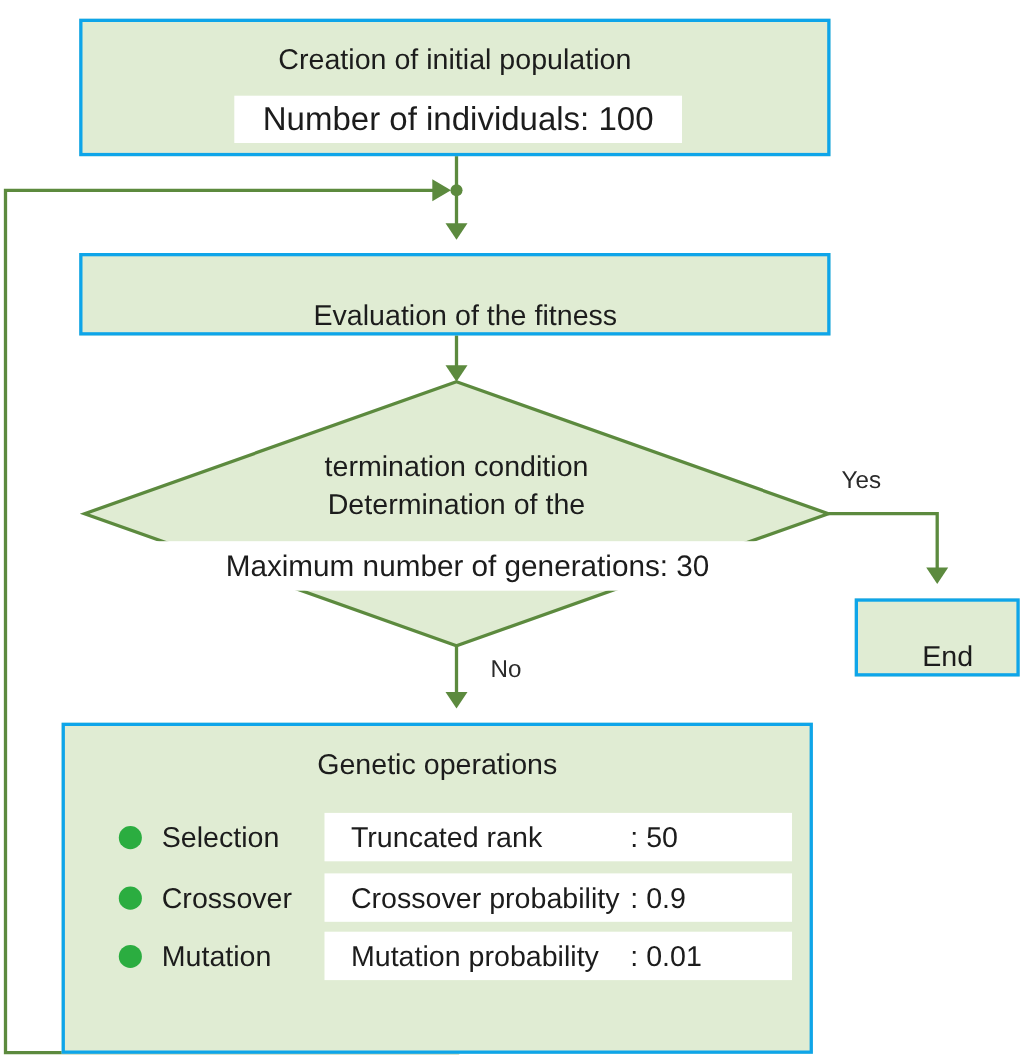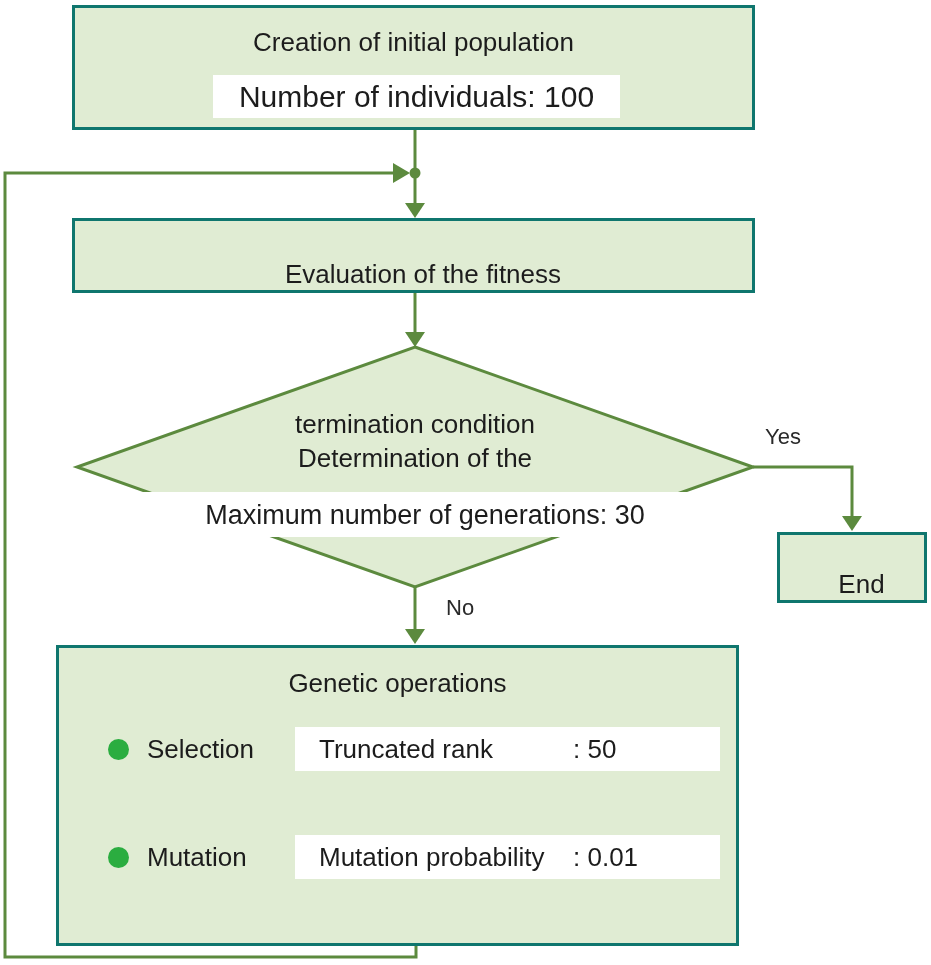--- a/index.html
+++ b/index.html
@@ -14,21 +14,22 @@
   }
   .wires {
     position: absolute;
     left: 0; top: 0;
     width: 931px; height: 965px;
     pointer-events: none;
   }
   .node {
     position: absolute;
     background: #e0ecd3;
-    border: 3px solid #0f766e;
+    border: 3px solid #0ea5e9;
+    margin-top: 12px;
   }
   .node-title {
     position: absolute;
     left: 0; right: 0;
     text-align: center;
     font-size: 26px;
     color: #1c1c1c;
     white-space: nowrap;
   }
   .param-box {
@@ -171,20 +172,28 @@
 
     <div class="gen-row" style="top:79px;">
       <span class="bullet"></span>
       <span class="gen-label">Selection</span>
       <span class="gen-value-box">
         <span class="gen-param">Truncated rank</span>
         <span>: 50</span>
       </span>
     </div>
 
+    <div class="gen-row" style="top:134px;">
+      <span class="bullet"></span>
+      <span class="gen-label">Crossover</span>
+      <span class="gen-value-box">
+        <span class="gen-param">Crossover probability</span>
+        <span>: 0.9</span>
+      </span>
+    </div>
 
     <div class="gen-row" style="top:187px;">
       <span class="bullet"></span>
       <span class="gen-label">Mutation</span>
       <span class="gen-value-box">
         <span class="gen-param">Mutation probability</span>
         <span>: 0.01</span>
       </span>
     </div>
   </div>

